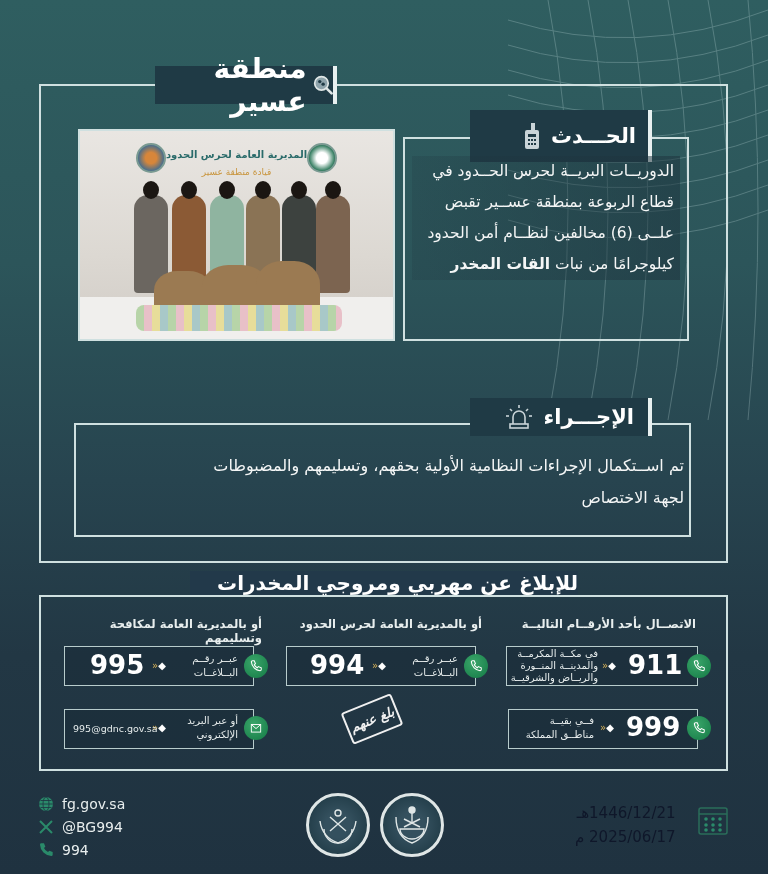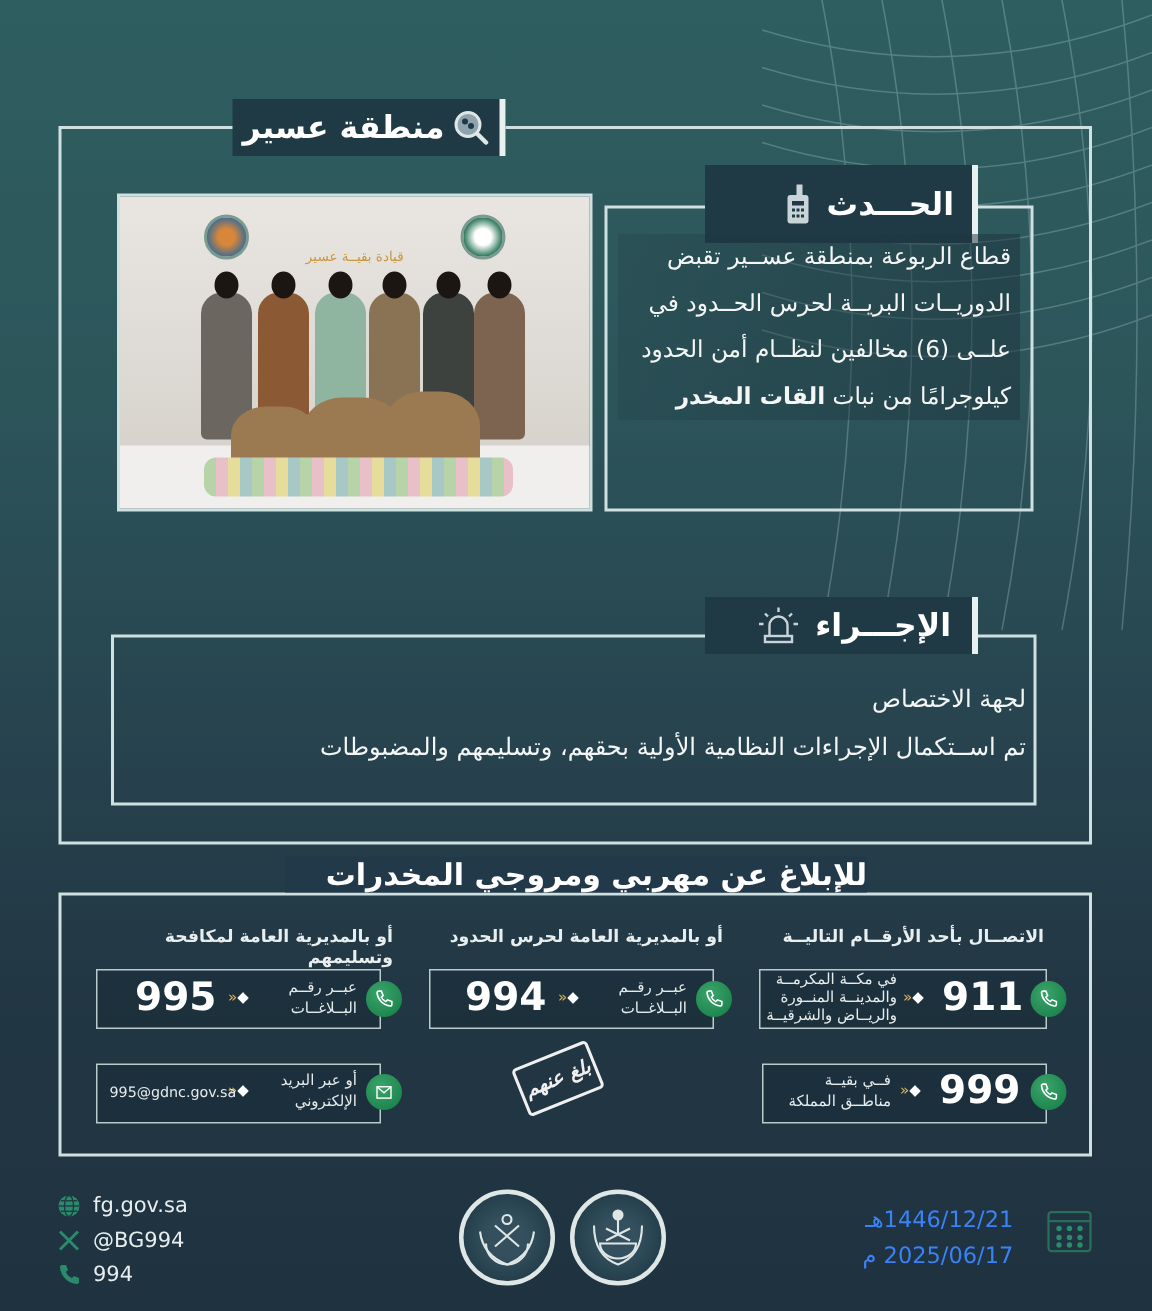--- a/index.html
+++ b/index.html
@@ -17,21 +17,21 @@
   }
   .frame-main {
     position: absolute; left: 39px; top: 84px; width: 689px; height: 479px;
     border: 2px solid #cfe0e0;
   }
   .region-tag {
     position: absolute; left: 155px; top: 66px; height: 38px; width: 182px;
     background: #1f3a45; display: flex; align-items: center; justify-content: center; gap: 6px;
     border-right: 4px solid #e8f0f0;
   }
-  .region-tag .txt { font-size: 21px; font-weight: bold; color: #fff; }
+  .region-tag .txt { font-size: 28px; font-weight: bold; color: #fff; }
   .icon-magnifier { width: 24px; height: 24px; }
 
   .photo {
     position: absolute; left: 78px; top: 129px; width: 317px; height: 212px;
     background: linear-gradient(180deg, #e9e6e2 0%, #dcd8d2 60%, #d1ccc6 100%);
     border: 2px solid #cfe0e0; overflow: hidden;
   }
   .photo .hdr { position: absolute; top: 18px; left: 0; right: 0; text-align: center; font-size: 10px; color: #2a6b6a; font-weight: bold; direction: rtl; }
   .photo .sub { position: absolute; top: 36px; left: 0; right: 0; text-align: center; font-size: 9px; color: #c9963f; direction: rtl; }
   .photo .emblem { position: absolute; top: 12px; width: 30px; height: 30px; border-radius: 50%; border: 2px solid #7a9a92; }
@@ -107,21 +107,21 @@
 
   .footer-links { position: absolute; left: 38px; top: 792px; direction: ltr; }
   .footer-links .row { display: flex; align-items: center; gap: 8px; height: 23px; font-size: 14px; color: #e8eeee; }
   .footer-links svg { width: 16px; height: 16px; }
   .seal {
     position: absolute; top: 793px; width: 64px; height: 64px; border-radius: 50%;
     border: 3px solid #dfe6e6; background: radial-gradient(circle, #34505e 30%, #25404c 70%);
     display: flex; align-items: center; justify-content: center;
   }
   .seal svg { width: 44px; height: 44px; }
-  .dates { position: absolute; left: 575px; top: 801px; text-align: right; font-size: 15px; line-height: 24px; color: #3b82f6; direction: rtl; }
+  .dates { position: absolute; left: 575px; top: 801px; text-align: right; font-size: 15px; line-height: 24px; color: #0f172a; direction: rtl; }
   .cal { position: absolute; left: 697px; top: 804px; width: 32px; height: 32px; }
 </style>
 </head>
 <body>
 
 <svg class="waves" viewBox="0 0 260 420" preserveAspectRatio="none">
   <g fill="none" stroke="#cfe8e8" stroke-width="1">
     <path d="M0 20 Q130 60 260 10"></path>
       <path d="M0 45 Q130 85 260 35"></path>
       <path d="M0 70 Q130 110 260 60"></path>
@@ -148,21 +148,22 @@
     <circle cx="8" cy="8" r="2" fill="#1f3a45"></circle>
       <circle cx="12" cy="11" r="2" fill="#1f3a45"></circle>
     <line x1="16" y1="16" x2="22" y2="22" stroke="#dfe6e6" stroke-width="3" stroke-linecap="round"></line>
   </svg>
   <span class="txt">منطقة عسير</span>
 </div>
 
 <div class="photo">
   <div class="emblem l"></div>
   <div class="emblem r"></div>
-  <div class="sub">قيادة بقيــة عسير</div>
+  <div class="hdr">المديرية العامة لحرس الحدود</div>
+  <div class="sub">قيادة منطقة عسير</div>
   <div class="person" style="left:54px;background:#6b6660;"></div>
   <div class="person" style="left:92px;background:#8b5a35;"></div>
   <div class="person" style="left:130px;background:#8fb4a0;"></div>
   <div class="person" style="left:166px;background:#8a7355;"></div>
   <div class="person" style="left:202px;background:#3d423f;"></div>
   <div class="person" style="left:236px;background:#7c6450;"></div>
   <div class="table"></div>
   <div class="sack" style="left:74px;top:140px;width:58px;height:48px;"></div>
   <div class="sack" style="left:122px;top:134px;width:66px;height:54px;"></div>
   <div class="sack" style="left:176px;top:130px;width:64px;height:58px;"></div>
@@ -180,44 +181,44 @@
         <rect x="5" y="17" width="2" height="2"></rect>
         <rect x="8" y="17" width="2" height="2"></rect>
         <rect x="11" y="17" width="2" height="2"></rect>
         <rect x="5" y="21" width="2" height="2"></rect>
         <rect x="8" y="21" width="2" height="2"></rect>
         <rect x="11" y="21" width="2" height="2"></rect>
       </g>
   </svg>
 </div>
 <div class="event-text">
+  <div>الدوريــات البريــة لحرس الحــدود في</div>
   <div>قطاع الربوعة بمنطقة عســير تقبض</div>
-  <div>الدوريــات البريــة لحرس الحــدود في</div>
   <div>علــى (6) مخالفين لنظــام أمن الحدود</div>
   <div><span>كيلوجرامًا من نبات </span><b>القات المخدر</b></div>
 </div>
 
 <div class="action-box"></div>
 <div class="action-tag">
   <span class="txt">الإجـــراء</span>
   <svg width="28" height="26" viewBox="0 0 28 26">
     <g stroke="#c9d4d8" stroke-width="1.6" fill="none">
       <path d="M8 20 V13 a6 6 0 0 1 12 0 V20"></path>
         <rect x="5" y="20" width="18" height="4"></rect>
       <line x1="14" y1="1" x2="14" y2="4"></line>
         <line x1="5" y1="5" x2="7" y2="7"></line>
         <line x1="23" y1="5" x2="21" y2="7"></line>
       <line x1="1" y1="12" x2="4" y2="12"></line>
         <line x1="27" y1="12" x2="24" y2="12"></line>
     </g>
   </svg>
 </div>
 <div class="action-text">
+  <div>تم اســتكمال الإجراءات النظامية الأولية بحقهم، وتسليمهم والمضبوطات</div>
   <div>لجهة الاختصاص</div>
-  <div>تم اســتكمال الإجراءات النظامية الأولية بحقهم، وتسليمهم والمضبوطات</div>
 </div>
 
 <div class="frame-report"></div>
 <div class="report-title">للإبلاغ عن مهربي ومروجي المخدرات</div>
 
 <div class="col-title" style="right:72px;top:617px;width:200px;">الاتصــال بأحد الأرقــام التاليــة</div>
 <div class="numbox" style="left:506px;top:646px;width:192px;"></div>
 <div class="phone-circ" style="left:687px;top:654px;">
   <svg viewBox="0 0 24 24">
       <path d="M6 3 l3 0 l2 5 l-2 2 a11 11 0 0 0 5 5 l2-2 l5 2 l0 3 a2 2 0 0 1 -2 2 a17 17 0 0 1 -15 -15 a2 2 0 0 1 2 -2z" fill="none" stroke="#fff" stroke-width="1.8"></path>

